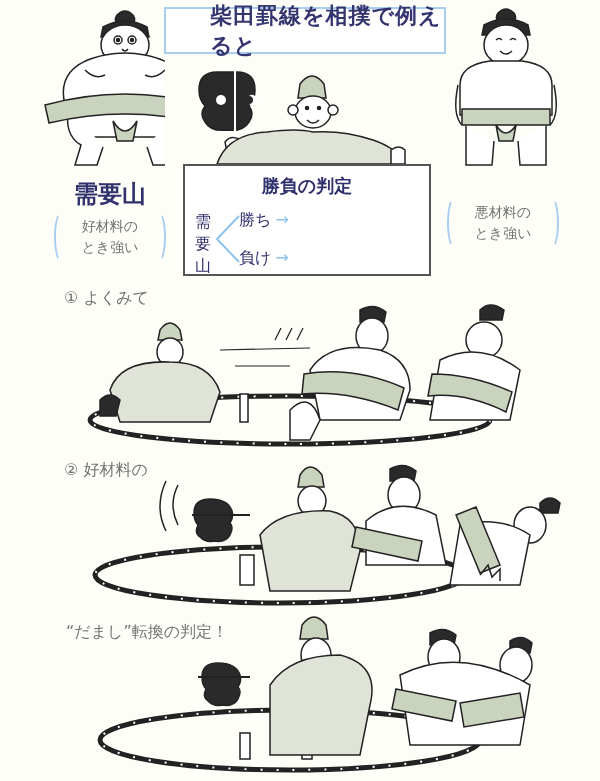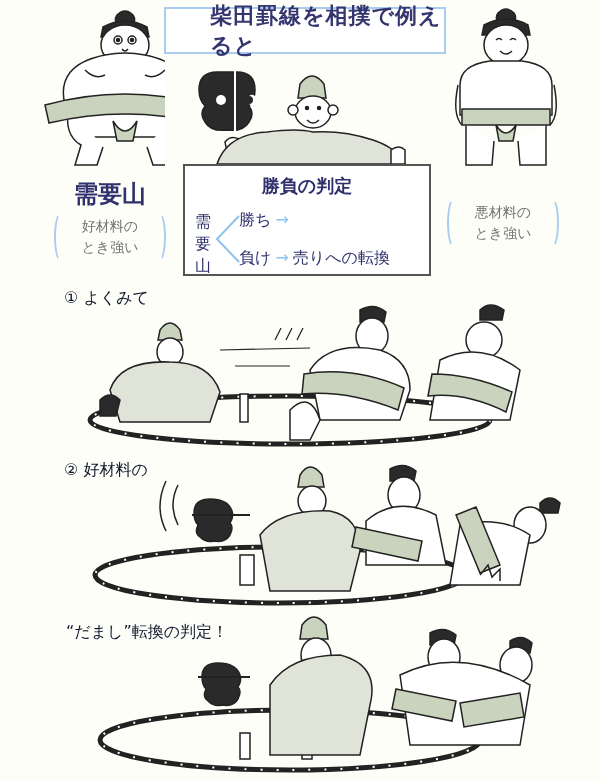--- a/index.html
+++ b/index.html
@@ -32,21 +32,21 @@
 
     .judge-box {
       left: 183px; top: 164px; width: 248px; height: 112px;
       border: 2px solid #555; background: #ffffff; box-sizing: border-box;
     }
     .judge-title { position: absolute; left: 0; right: 0; top: 8px; text-align: center; font-size: 18px; font-weight: bold; color: #2f306c; }
     .vert { position: absolute; left: 10px; top: 45px; font-size: 16px; line-height: 22px; width: 18px; color: #2f306c; }
     .branch-row { position: absolute; left: 54px; font-size: 16px; color: #2f306c; display: flex; align-items: flex-start; gap: 4px; }
     .arrow { color: #8cc3ee; font-size: 16px; }
 
-    .step-label { font-size: 16px; color: #0f172a; }
+    .step-label { font-size: 16px; color: #737373; }
   </style>
 </head>
 <body>
 
 <div class="abs title-box">
   <span>柴田罫線を相撲で例えると</span>
 </div>
 
 <svg class="abs" style="left:25px;top:5px" width="140" height="170">
   <g stroke="#222" stroke-width="1.5" fill="#fff">
@@ -130,21 +130,20 @@
   <svg class="abs" style="left:28px;top:44px" width="28" height="58">
     <polyline points="26,6 4,29 26,52" fill="none" stroke="#8cc3ee" stroke-width="2"></polyline>
   </svg>
   <div class="branch-row" style="top:44px">
     <span>勝ち</span>
     <span class="arrow">→</span>
   </div>
   <div class="branch-row" style="top:82px">
     <span>負け</span>
     <span class="arrow">→</span>
-    <span>売りへの転換</span>
   </div>
 </div>
 
 <div class="abs step-label" style="left:64px;top:288px">
   <span>①</span>
   <span>よくみて</span>
 </div>
 <svg class="abs" style="left:60px;top:300px" width="500" height="150">
   <g stroke="#222" stroke-width="1.5">
     <ellipse cx="230" cy="120" rx="200" ry="24" fill="none" stroke-width="5"></ellipse>

